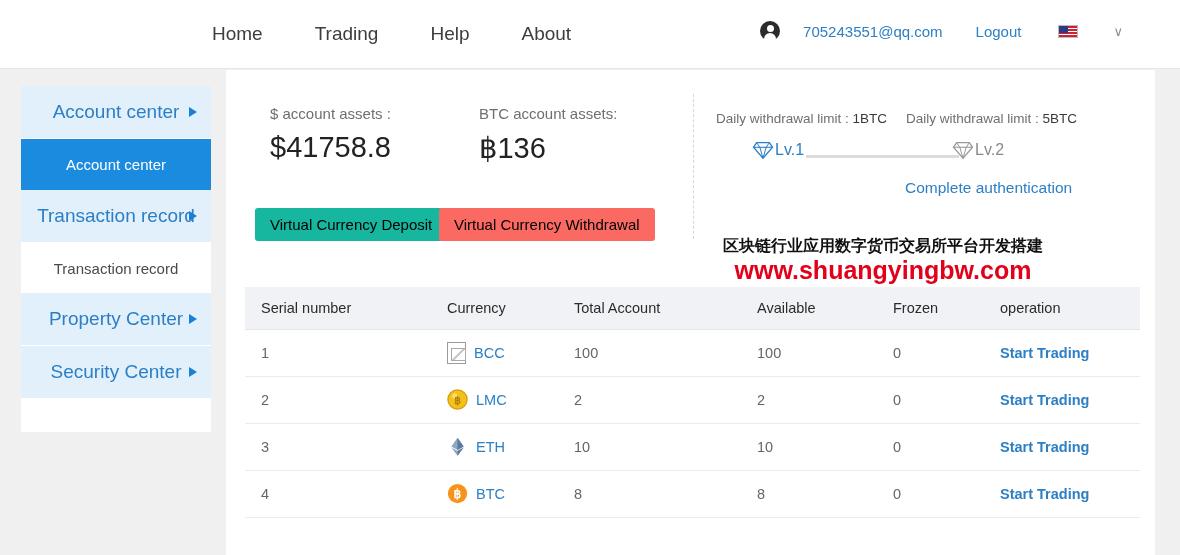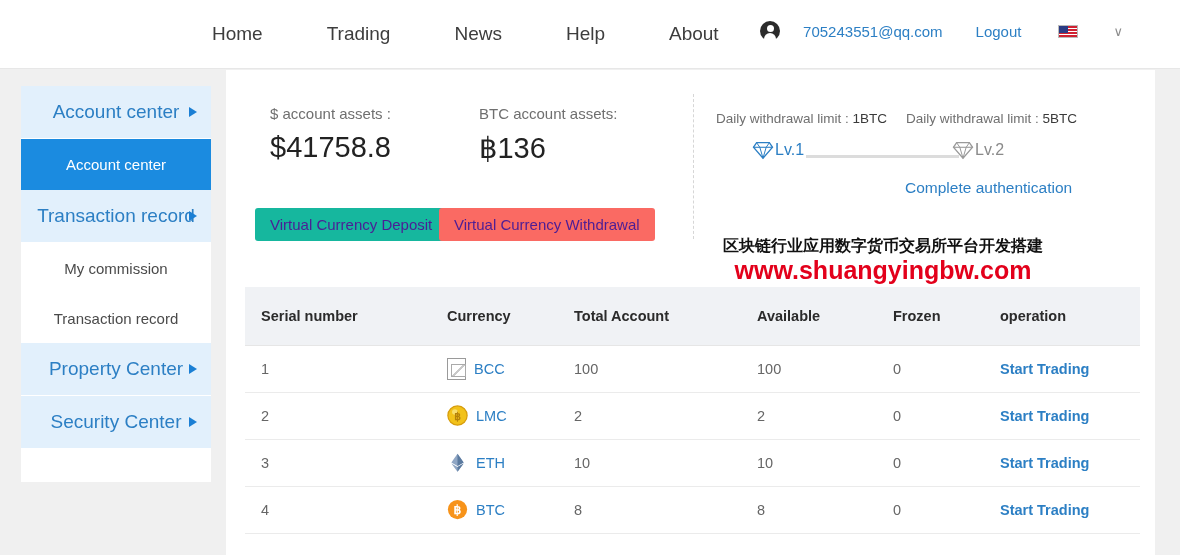--- a/index.html
+++ b/index.html
@@ -12,21 +12,21 @@
 
   
   .topbar {
     position: absolute; left: 0; top: 0;
     width: 1180px; height: 69px;
     background: #ffffff;
     border-bottom: 1px solid #e7e7e7;
   }
   .nav {
     position: absolute; left: 196px; top: 19px;
-    display: flex; align-items: center; gap: 12px;
+    display: flex; align-items: center; gap: 0px;
   }
   .nav-item {
     font-size: 19px; color: #3d3d3d;
     padding: 0 26px; line-height: 30px;
     cursor: pointer; white-space: nowrap;
   }
   .nav-item:first-child { padding-left: 16px; }
 
   .user-area {
     position: absolute; right: 57px; top: 21px;
@@ -112,21 +112,21 @@
   .asset-value {
     position: absolute; font-size: 29px; color: #222222; white-space: nowrap;
   }
   #usd-label { left: 44px; top: 35px; }
   #usd-value { left: 44px; top: 61px; }
   #btc-label { left: 253px; top: 35px; }
   #btc-value { left: 253px; top: 61px; }
 
   .btn {
     position: absolute; top: 138px;
-    height: 33px; border: none; color: #4c1d95;
+    height: 33px; border: none; color: #000000;
     font-size: 15px; font-family: inherit;
     border-radius: 3px; cursor: pointer;
     padding: 0 15px; white-space: nowrap;
   }
   #deposit-btn { left: 29px; background: #16b79e; }
   #withdraw-btn { left: 213px; background: #fa6a63; }
 
   .vdivider {
     position: absolute; left: 467px; top: 24px;
     width: 0; height: 145px;
@@ -172,22 +172,22 @@
   }
   .wm-url {
     font-size: 25px; font-weight: bold; color: #e3001b;
     line-height: 28px; white-space: nowrap;
   }
 
   
   .tbl { position: absolute; left: 19px; top: 217px; width: 895px; }
   .tbl table { width: 100%; border-collapse: collapse; }
   .tbl thead th {
-    background: #f0f2f5; height: 58px;
-    font-size: 14.5px; font-weight: bold; color: #2b2b2b;
+    background: #f0f2f5; height: 42px;
+    font-size: 14.5px; font-weight: normal; color: #2b2b2b;
     text-align: left; padding: 0 6px;
     border-bottom: 1px solid #e6e6e6;
   }
   .tbl tbody td {
     height: 47px; font-size: 14.5px; color: #666666;
     padding: 0 6px; border-bottom: 1px solid #ebebeb;
     vertical-align: middle;
   }
   .col-serial { width: 196px; padding-left: 16px !important; }
   .col-cur    { width: 127px; }
@@ -212,21 +212,20 @@
     background: linear-gradient(135deg, #fff 45%, #c9c9c9 45%, #c9c9c9 55%, #fff 55%);
   }
 </style>
 </head>
 <body>
 
 <div class="topbar">
   <div class="nav">
     <div class="nav-item">Home</div>
     <div class="nav-item">Trading</div>
-    <div class="nav-item">News</div>
     <div class="nav-item">Help</div>
     <div class="nav-item">About</div>
   </div>
 
   <div class="user-area">
     <span class="avatar-icon"></span>
     <span class="user-email">705243551@qq.com</span>
     <span class="logout-link">Logout</span>
     <span class="flag-icon"></span>
     <span class="chev">∨</span>
@@ -240,21 +239,20 @@
     <div class="side-group-head">
       <span class="lbl">Account center</span>
       <span class="arrow"></span>
     </div>
     <div class="side-active">Account center</div>
 
     <div class="side-group-head">
       <span class="lbl">Transaction record</span>
       <span class="arrow"></span>
     </div>
-    <div class="side-sub">My commission</div>
     <div class="side-sub">Transaction record</div>
 
     <div class="side-group-head">
       <span class="lbl">Property Center</span>
       <span class="arrow"></span>
     </div>
 
     <div class="side-group-head">
       <span class="lbl">Security Center</span>
       <span class="arrow"></span>

